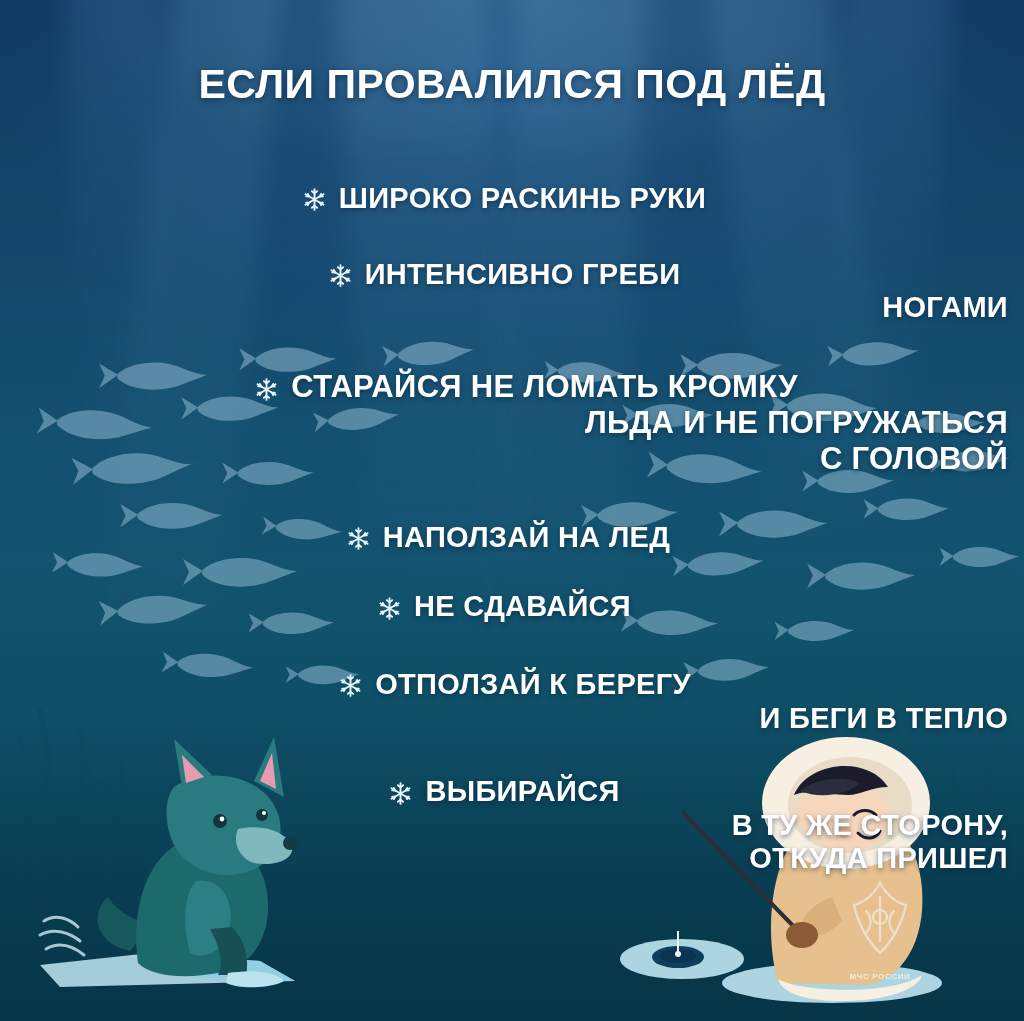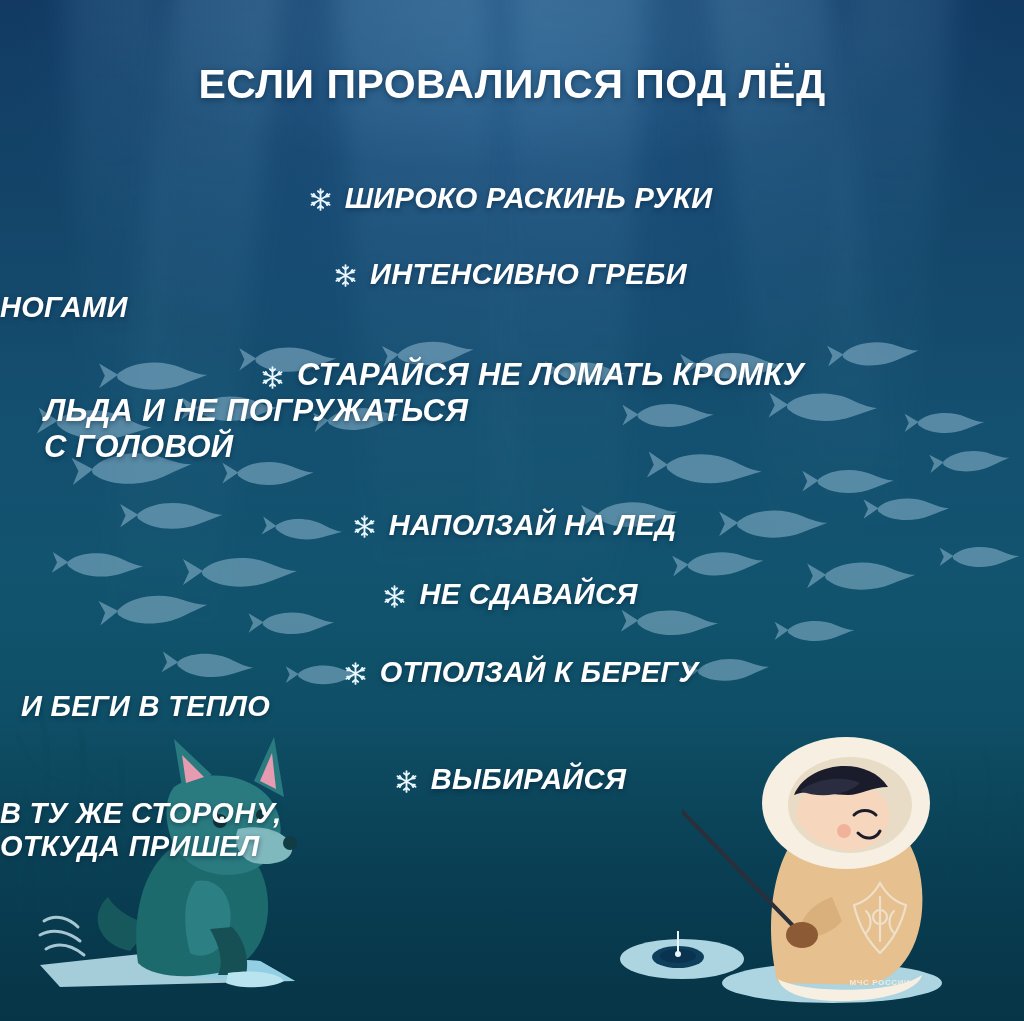--- a/index.html
+++ b/index.html
@@ -69,23 +69,22 @@
     text-align:center;
     color:#ffffff;
     font-size: 41px;
     font-weight: 800;
     letter-spacing: 0.5px;
     text-shadow: 0 2px 6px rgba(0,30,55,0.55);
   }
   .items {
     position:absolute;
     top: 170px;
-    left: 0; right: 4px;
-    text-align:left;
-    font-style:italic;
+    left: 0; right: 16px;
+    text-align:right;
   }
   .item {
     margin: 0 0 26px 0;
     color:#ffffff;
     font-size: 29px;
     font-weight: 800;
     line-height: 1.16;
     letter-spacing: 0.3px;
     text-shadow: 0 2px 5px rgba(0,30,55,0.5);
   }
@@ -93,35 +92,35 @@
   .item .line1 { display:flex; align-items:center; justify-content:center; gap:12px; }
   .flake {
     flex: 0 0 auto;
     width: 25px; height: 25px;
     display:inline-block;
   }
   .item.big { font-size: 31px; }
 
   
   #it0 { margin-top: 12px; margin-bottom: 42px; }
-  #it1 { margin-bottom: 32px; }
+  #it1 { margin-bottom: 44px; }
   #it2 { margin-bottom: 44px; padding-left: 44px; }
   #it3 { margin-bottom: 36px; padding-left: 8px; }
   #it4 { margin-bottom: 44px; }
   #it5 { margin-bottom: 40px; margin-left: 21px; }
 
   
   .wolf { position:absolute; left: 78px; bottom: 20px; width: 250px; height: 300px; }
   .kid  { position:absolute; right: 72px; bottom: 18px; width: 270px; height: 320px; }
   .icehole { position:absolute; left: 612px; bottom: 38px; width: 140px; height: 60px; }
   .iceshelf { position:absolute; left: 30px; bottom: 28px; width: 300px; height: 90px; }
 
   .emblem { position:absolute; right: 96px; bottom: 34px; width: 96px; height: 110px; opacity:0.92; text-align:center; }
   .emblem .cap {
-    color:#f7eee0; font-size:8px; font-weight:700; letter-spacing:0.6px; margin-top:11px;
+    color:#f7eee0; font-size:8px; font-weight:700; letter-spacing:0.6px; margin-top:5px;
   }
 </style>
 </head>
 <body>
 
 <div class="poster">
 
   <div class="topglow"></div>
 
   <div class="rays">

